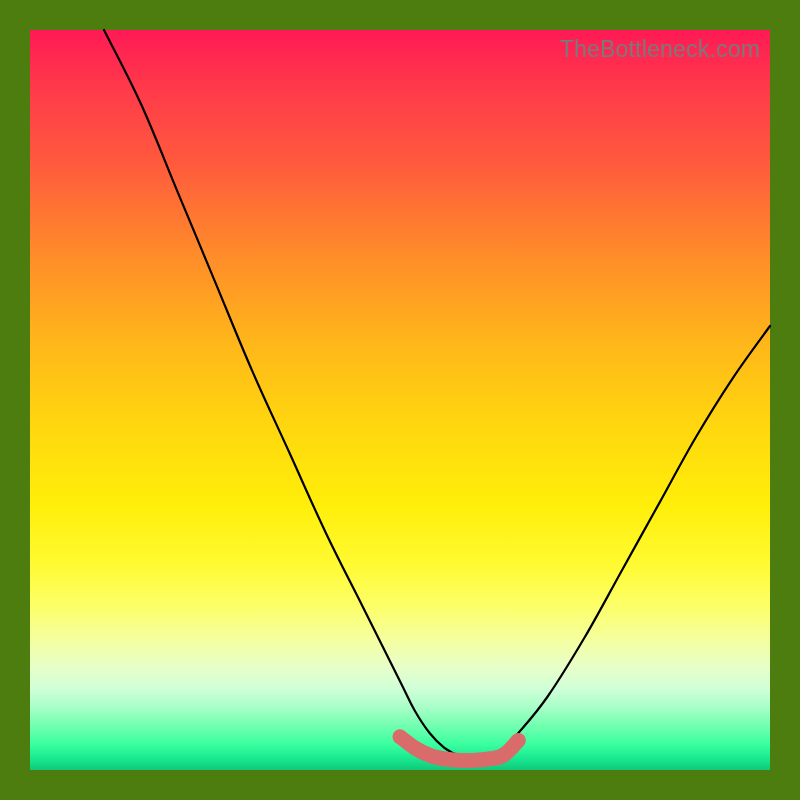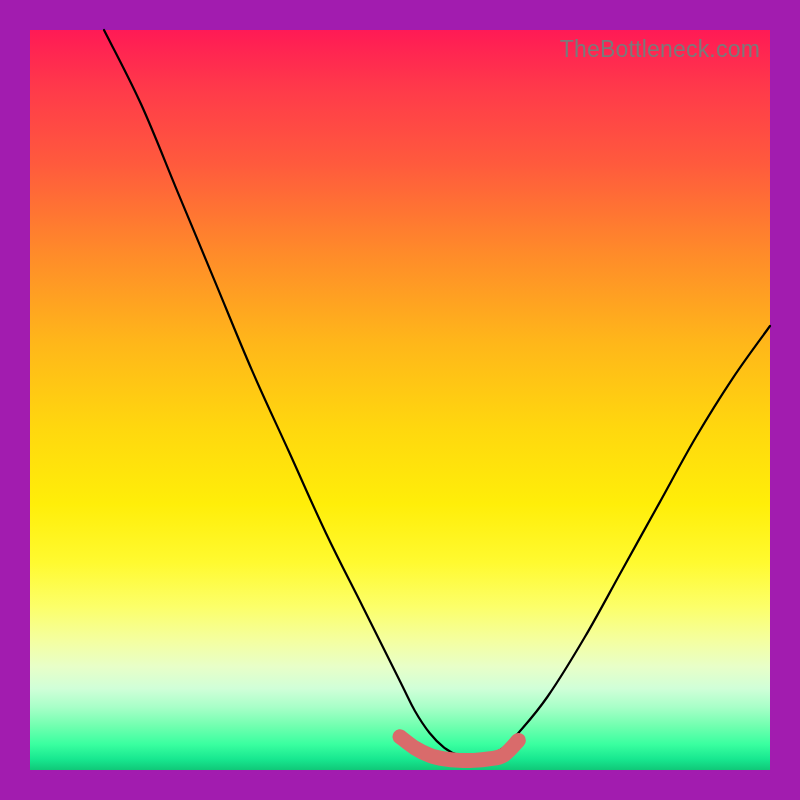--- a/index.html
+++ b/index.html
@@ -8,21 +8,21 @@
     width: 800px;
     height: 800px;
     overflow: hidden;
     background: #000;
     font-family: Arial, Helvetica, sans-serif;
   }
   .frame {
     position: relative;
     width: 800px;
     height: 800px;
-    background: #a21caf;
+    background: #4d7c0f;
   }
   .plot-area {
     position: absolute;
     left: 30px;
     top: 30px;
     width: 740px;
     height: 740px;
     background: linear-gradient(
       to bottom,
       #ff1a55 0%,

